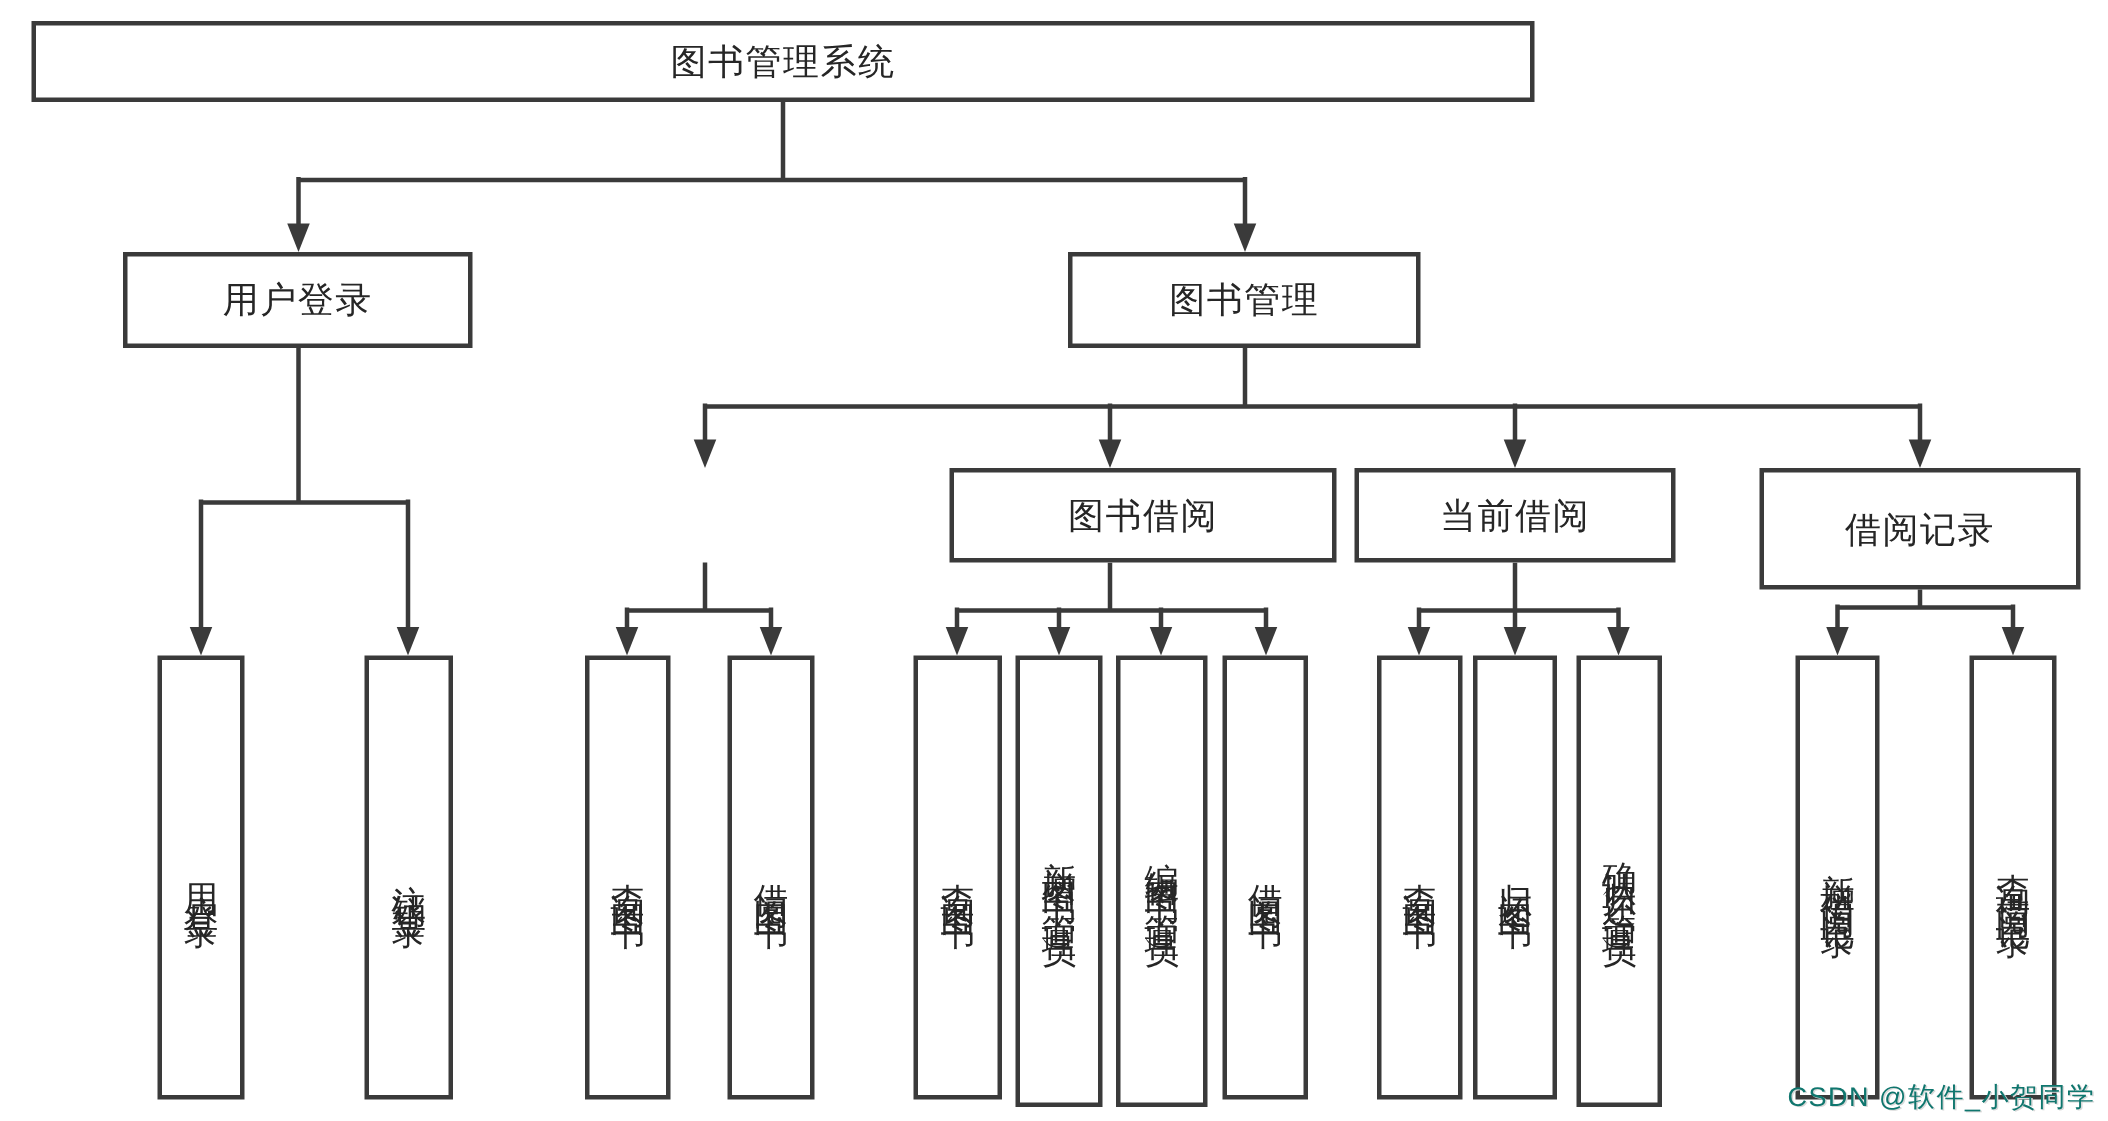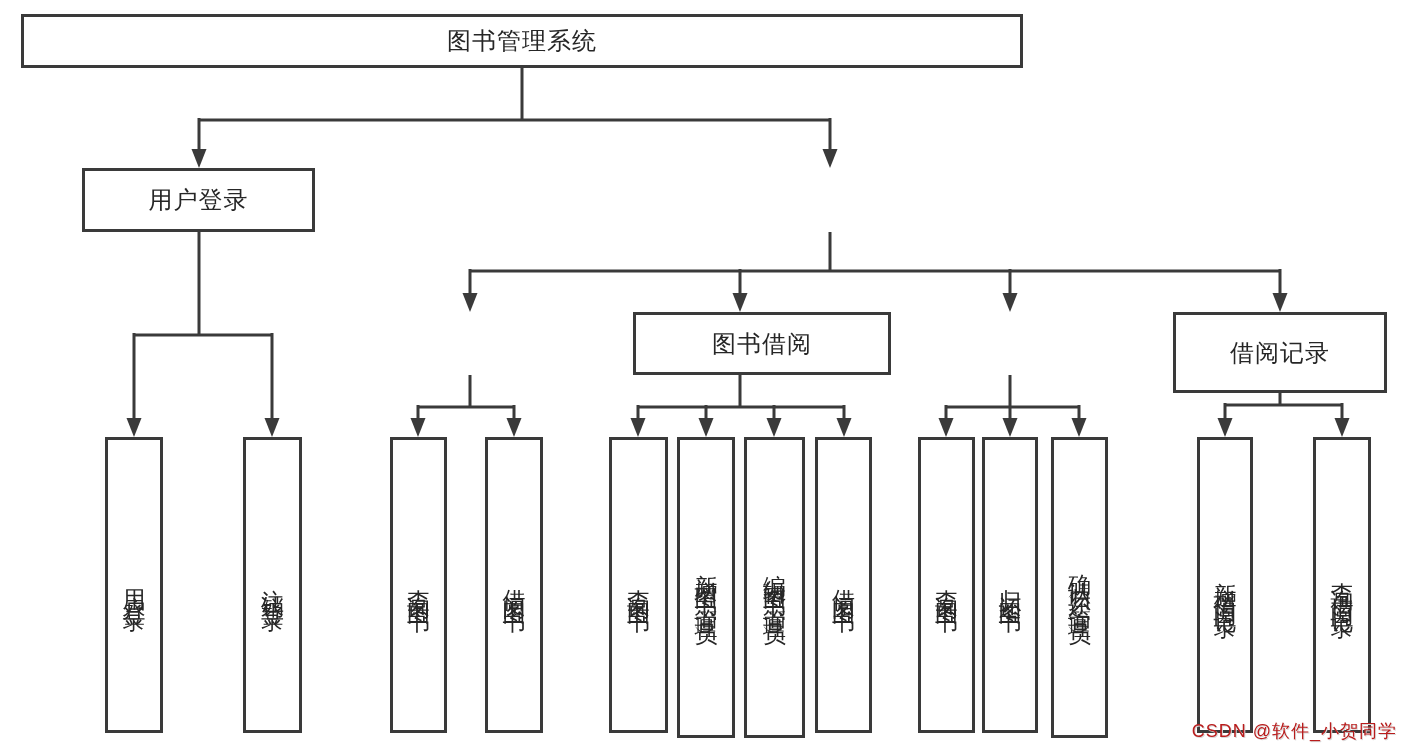--- a/index.html
+++ b/index.html
@@ -36,21 +36,21 @@
     font-size: 23px;
     letter-spacing: 7px;
     line-height: 1;
     text-align: center;
   }
   .watermark {
     position: absolute;
     right: 8px;
     bottom: 4px;
     font-size: 18px;
-    color: #b91c1c;
+    color: #0f766e;
     letter-spacing: 1px;
     z-index: 3;
     text-shadow: 1px 1px 0 #d9d9d9;
     white-space: nowrap;
     text-align: right;
   }
 </style>
 </head>
 <body>
 
@@ -92,22 +92,24 @@
       <polygon points="1002.5,418 1017.5,418 1010,437"></polygon>
       <polygon points="1071.5,418 1086.5,418 1079,437"></polygon>
       <polygon points="1217.5,418 1232.5,418 1225,437"></polygon>
       <polygon points="1334.5,418 1349.5,418 1342,437"></polygon>
     </g>
   </svg>
 
   <div class="node root" style="left:21px; top:14px; width:1002px; height:54px;">图书管理系统</div>
 
   <div class="node h" style="left:82px; top:168px; width:233px; height:64px;">用户登录</div>
+  <div class="node h" style="left:712px; top:168px; width:235px; height:64px;">图书管理</div>
 
   <div class="node h" style="left:633px; top:312px; width:258px; height:63px;">图书借阅</div>
+  <div class="node h" style="left:903px; top:312px; width:214px; height:63px;">当前借阅</div>
   <div class="node h" style="left:1173px; top:312px; width:214px; height:81px;">借阅记录</div>
 
   <div class="node v" style="left:105px; top:437px; width:58px; height:296px;">用户登录</div>
   <div class="node v" style="left:243px; top:437px; width:59px; height:296px;">注销登录</div>
 
   <div class="node v" style="left:390px; top:437px; width:57px; height:296px;">查询图书</div>
   <div class="node v" style="left:485px; top:437px; width:58px; height:296px;">借阅图书</div>
 
   <div class="node v" style="left:609px; top:437px; width:59px; height:296px;">查询图书</div>
   <div class="node v" style="left:677px; top:437px; width:58px; height:301px;">新增图书（管理员）</div>

